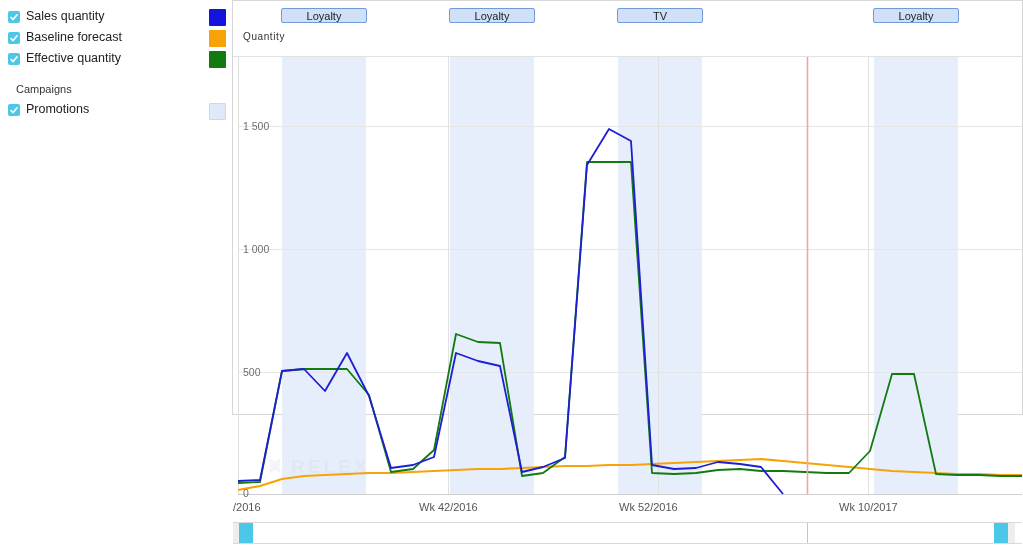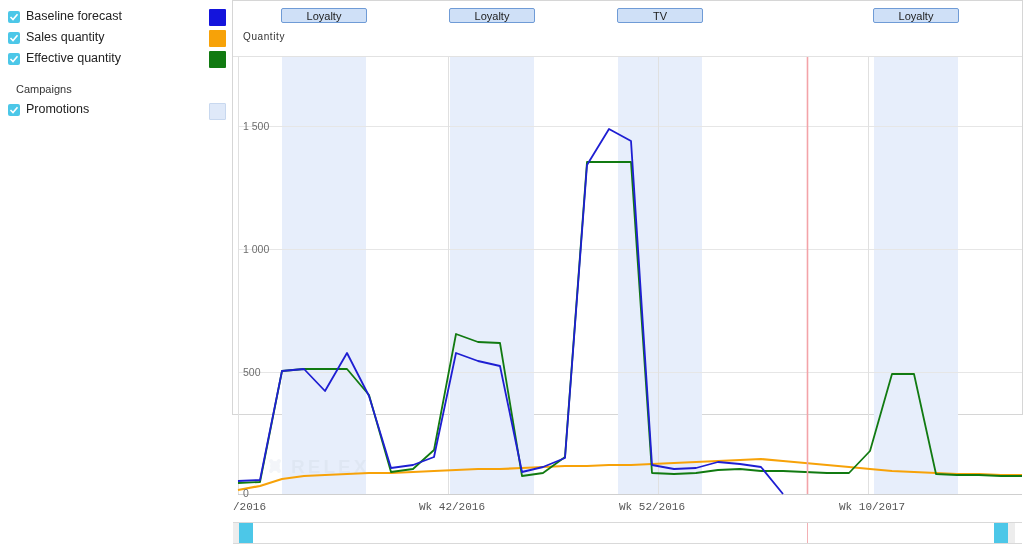--- a/index.html
+++ b/index.html
@@ -38,50 +38,50 @@
 
   .ytick{font-size:10.5px;fill:#6d6d6d;font-family:"Liberation Sans",sans-serif;}
 
   
   .nav{position:absolute;left:0;top:521px;width:789px;height:22px;
        background:#fff;border-top:1px solid #d9d9d9;border-bottom:1px solid #d9d9d9;
        box-sizing:border-box;}
   .nav-handle{position:absolute;top:0;width:14px;height:20px;background:#4cc7e8;}
   .nav-edge{position:absolute;top:0;width:7px;height:20px;background:#ededed;}
   .nav-redline{position:absolute;top:0;width:1px;height:20px;background:#f3b0b4;}
-  .xlabels{position:absolute;left:0;top:498px;width:789px;height:22px;font-family:Liberation Mono, monospace;}
+  .xlabels{position:absolute;left:0;top:498px;width:789px;height:22px;}
   .xlab{position:absolute;font-size:11px;color:#555;white-space:nowrap;}
   .watermark{position:absolute;left:40px;top:450px;opacity:.35;}
   .wm-text{font-size:19px;letter-spacing:3px;fill:#d3dce6;font-weight:bold;
            font-family:"Liberation Sans",sans-serif;}
 </style>
 </head>
 <body>
 
 <div class="app">
 
   <div class="legend">
     <div class="legend-list">
 
       <div class="legend-row">
         <span class="chk">
           <svg width="10" height="10" viewBox="0 0 10 10">
               <path d="M1.5 5 L4 7.5 L8.5 2.2" stroke="#ffffff" stroke-width="1.6" fill="none"></path>
             </svg>
         </span>
-        <span class="legend-label">Baseline forecast</span>
+        <span class="legend-label">Sales quantity</span>
       </div>
 
       <div class="legend-row">
         <span class="chk">
           <svg width="10" height="10" viewBox="0 0 10 10">
               <path d="M1.5 5 L4 7.5 L8.5 2.2" stroke="#ffffff" stroke-width="1.6" fill="none"></path>
             </svg>
         </span>
-        <span class="legend-label">Sales quantity</span>
+        <span class="legend-label">Baseline forecast</span>
       </div>
 
       <div class="legend-row">
         <span class="chk">
           <svg width="10" height="10" viewBox="0 0 10 10">
               <path d="M1.5 5 L4 7.5 L8.5 2.2" stroke="#ffffff" stroke-width="1.6" fill="none"></path>
             </svg>
         </span>
         <span class="legend-label">Effective quantity</span>
       </div>

